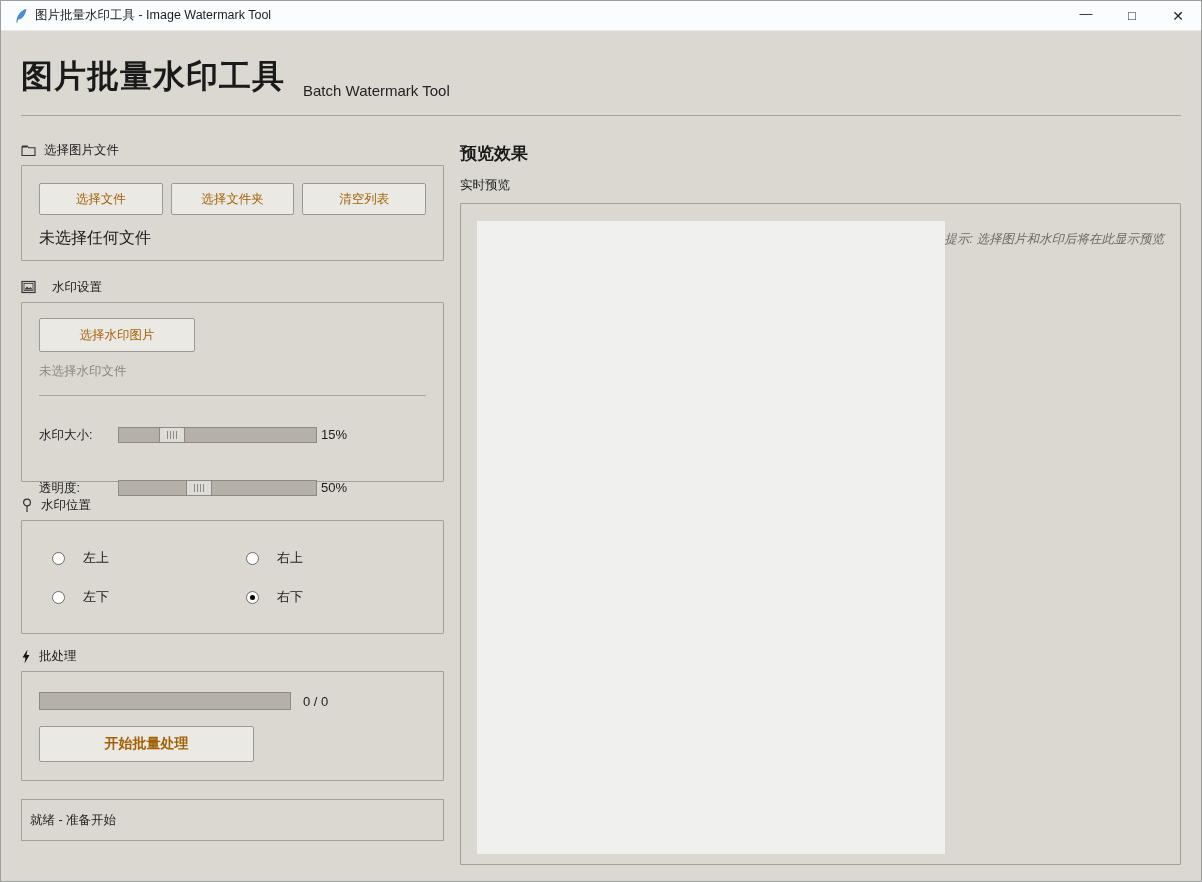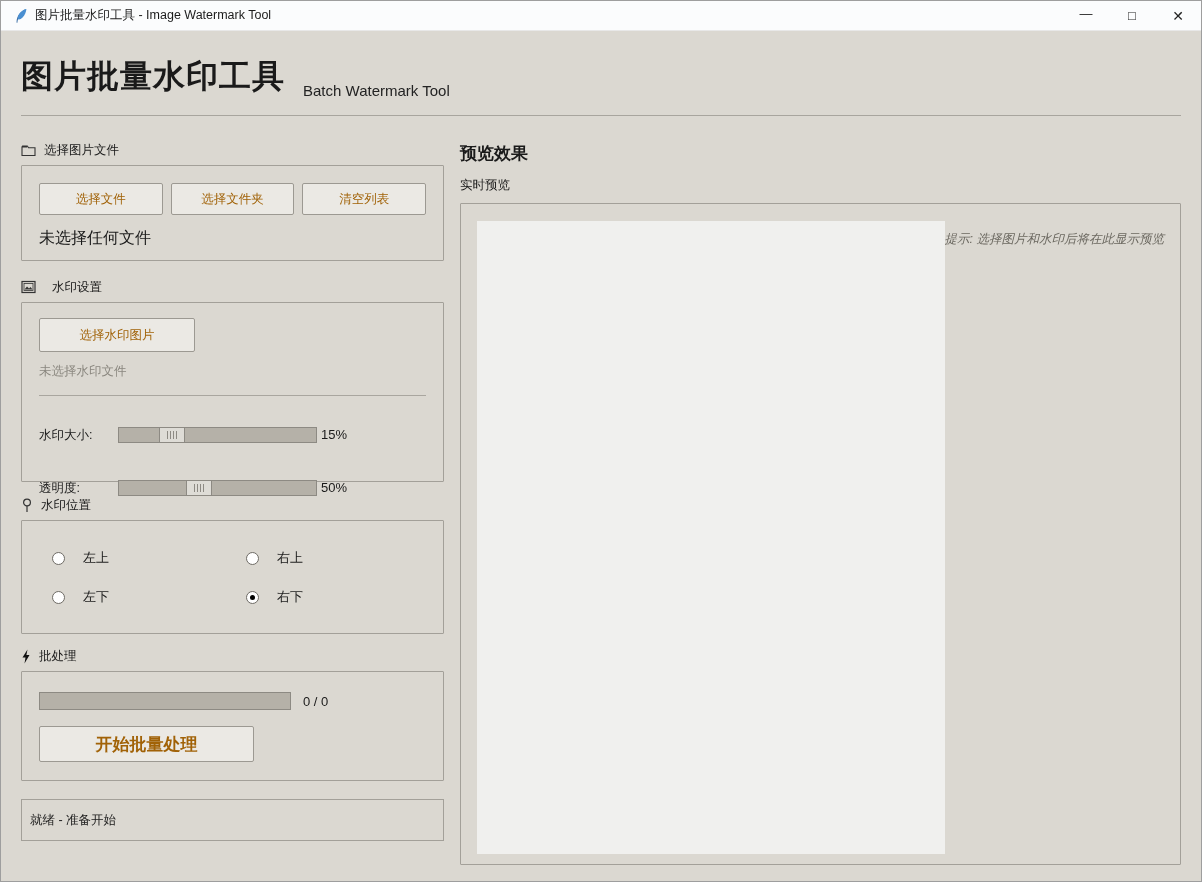--- a/index.html
+++ b/index.html
@@ -105,21 +105,21 @@
     content:""; width:5px; height:5px; border-radius:50%; background:#000;
   }
   
   .progress-row { display:flex; align-items:center; gap:12px; }
   .progressbar {
     width:252px; height:18px;
     background: var(--track, #b5b1a8);
     border:1px solid var(--track-border, #8d8a83);
   }
   .progress-text { font-size:13px; }
-  .start-btn { width:215px; height:36px; margin-top:16px; font-weight:bold; font-size:17px; }
+  .start-btn { width:215px; height:36px; margin-top:16px; font-weight:bold; font-size:14px; }
   
   .statusbar {
     height:42px; border:1px solid var(--border, #a3a099);
     display:flex; align-items:center; padding-left:8px;
     font-size:12.5px; background: var(--bg, #dbd8d1);
   }
   
   .preview-heading { font-size:17px; font-weight:bold; margin-bottom:12px; }
   .preview-sub { font-size:12.5px; margin-bottom:9px; }
   .preview-box {

